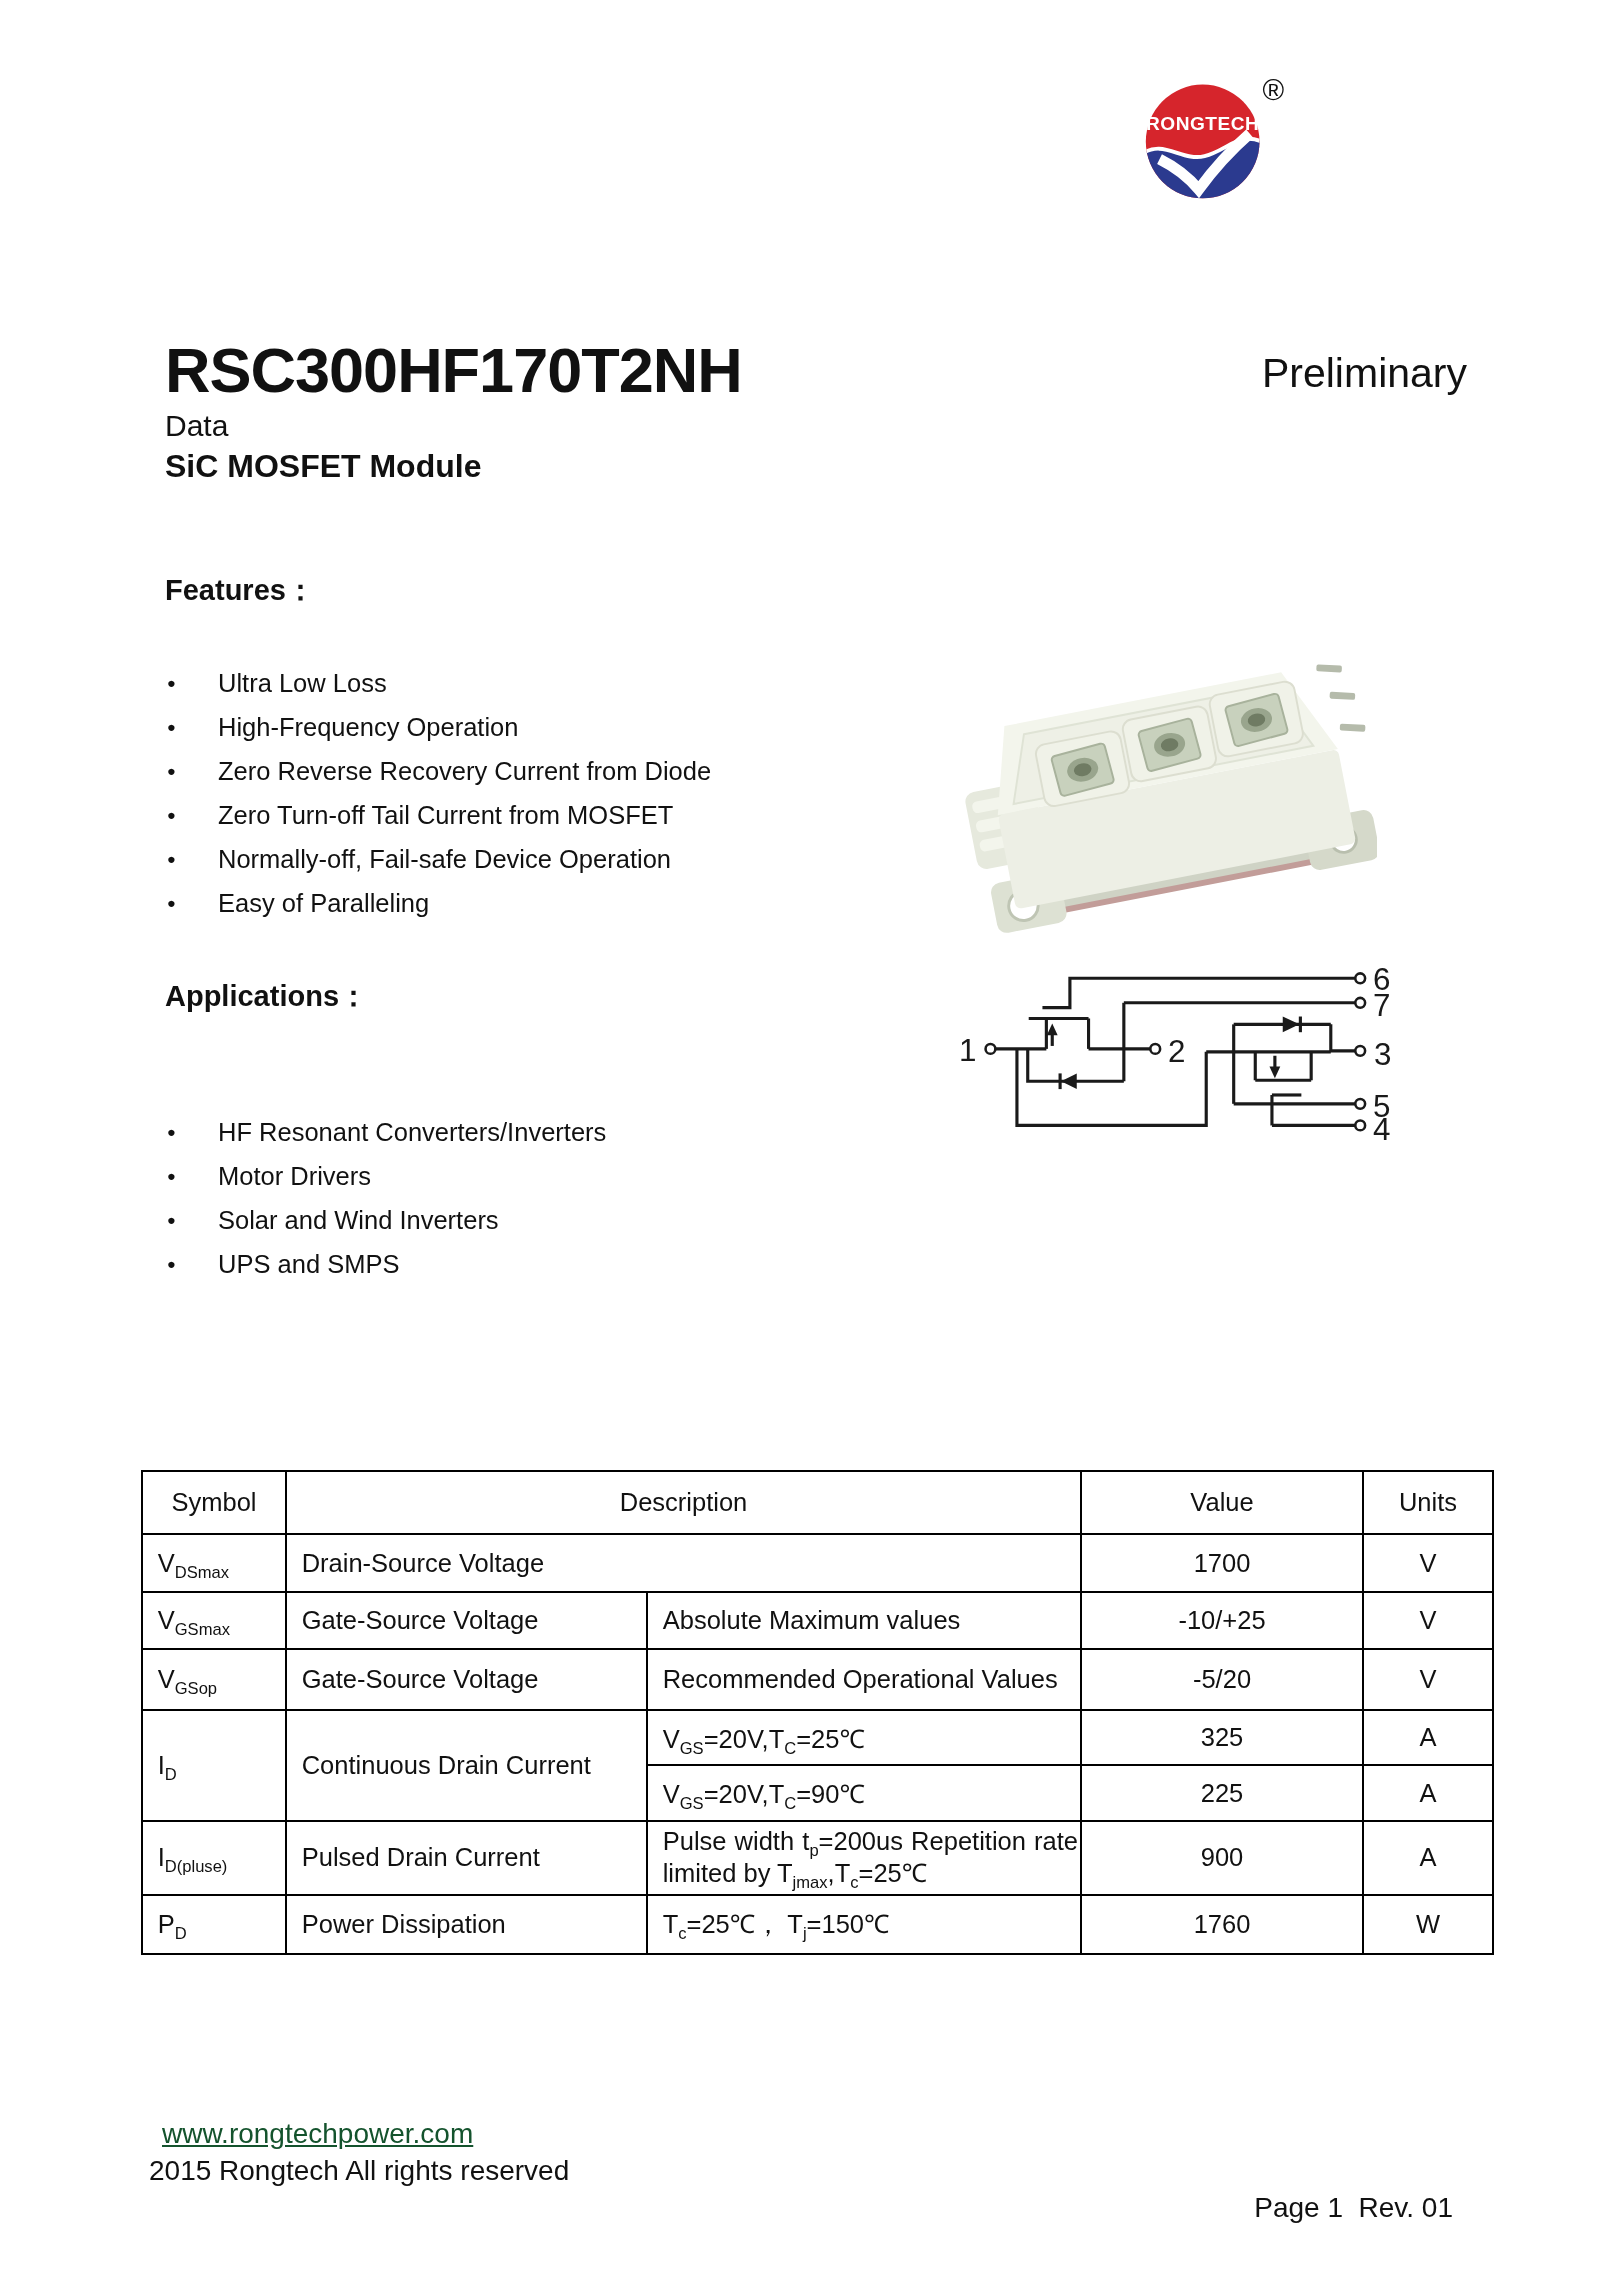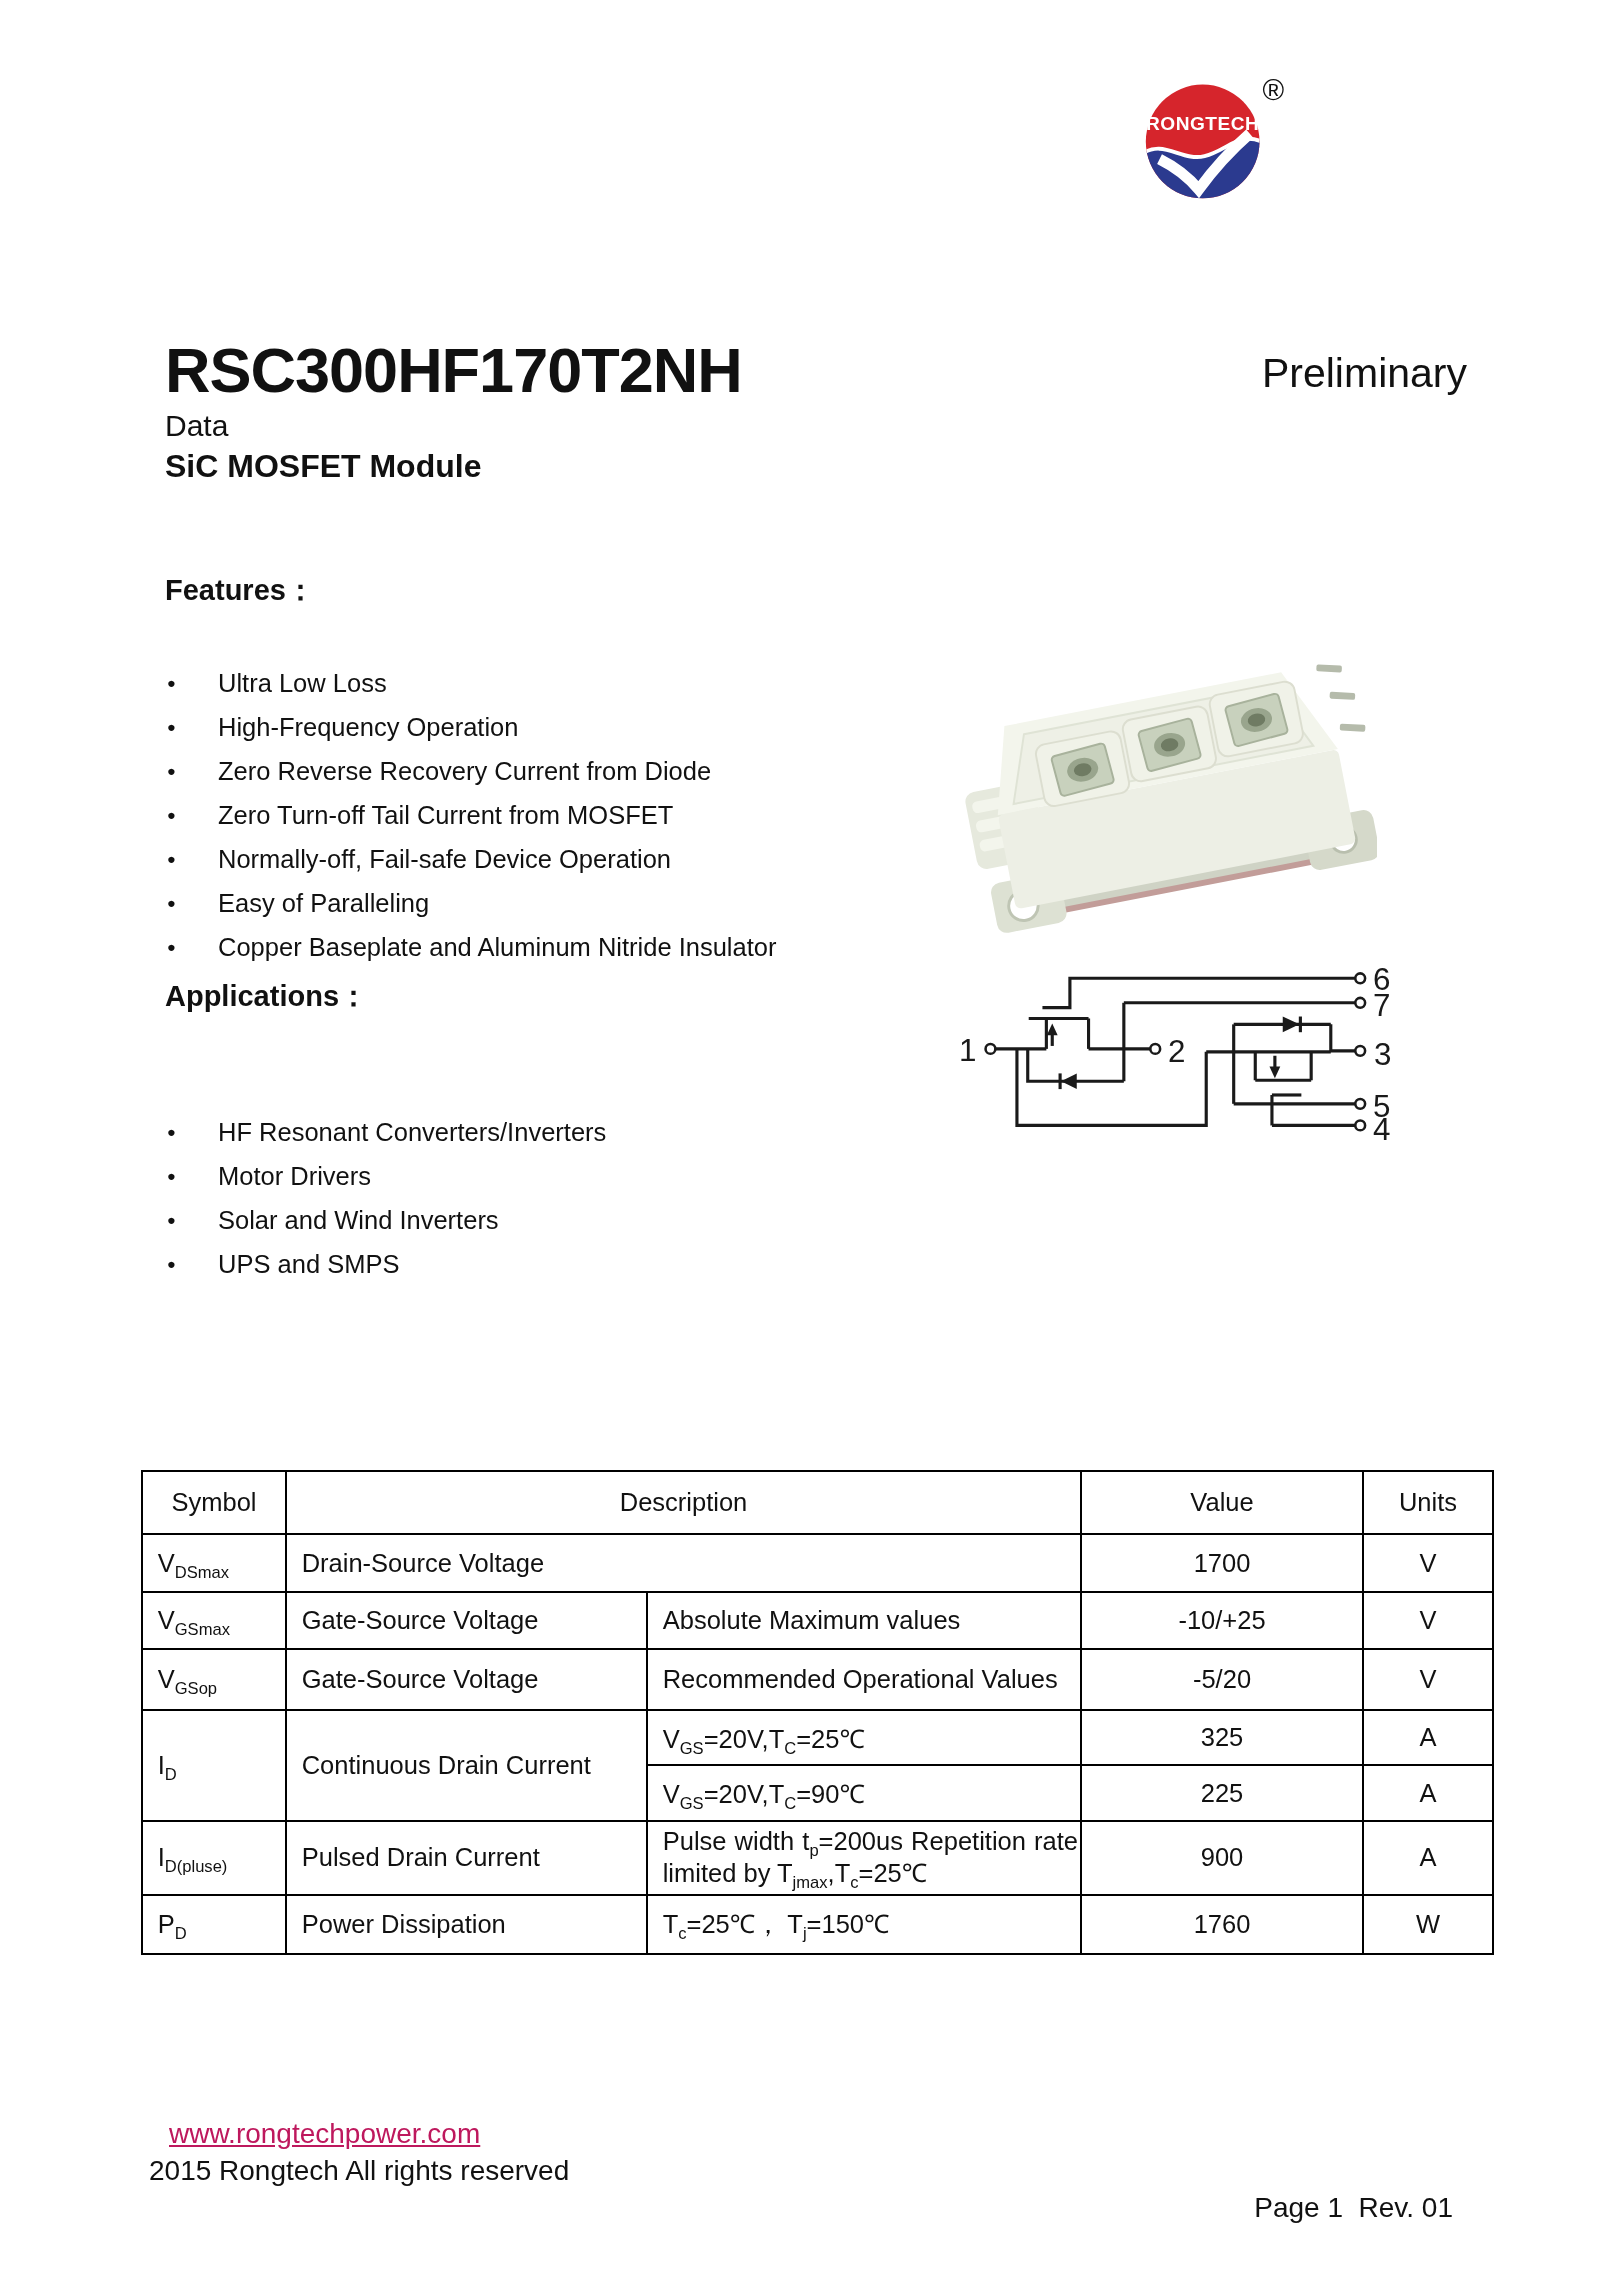--- a/index.html
+++ b/index.html
@@ -44,21 +44,21 @@
   table.ratings { border-collapse:collapse; table-layout:fixed; width:1352px; background:#fff; }
   table.ratings td {
     border:2.9px solid #000; font-size:25.5px; vertical-align:middle; overflow:hidden;
   }
   td.c { text-align:center; }
   td.l { text-align:left; padding-left:14.7px; padding-right:2px; }
   td.just { text-align:justify; text-justify:inter-word; line-height:1.25; padding-top:3.9px; padding-bottom:3.9px; }
 
   
   #footer-left { left:149px; top:2115px; font-size:28px; line-height:37px; }
-  #footer-left a { color:#be185d; text-decoration:underline; margin-left:20px; }
+  #footer-left a { color:#14532d; text-decoration:underline; margin-left:13px; }
   #footer-right { right:167px; top:2115px; font-size:28px; line-height:37px; text-align:right; white-space:pre; }
 
   svg text { font-family:"Liberation Sans", sans-serif; }
 </style>
 </head>
 <body>
 
 <div id="page">
 
   <svg class="abs" style="left:1132px; top:65px;" width="157" height="147" viewBox="0 0 160 150">
@@ -83,21 +83,20 @@
   <div class="abs" id="product-type">SiC MOSFET Module</div>
 
   <div class="abs section-heading" id="features-heading">Features：</div>
   <ul class="abs doc-list" id="features-list">
     <li>Ultra Low Loss</li>
     <li>High-Frequency Operation</li>
     <li>Zero Reverse Recovery Current from Diode</li>
     <li>Zero Turn-off Tail Current from MOSFET</li>
     <li>Normally-off, Fail-safe Device Operation</li>
     <li>Easy of Paralleling</li>
-    <li>Copper Baseplate and Aluminum Nitride Insulator</li>
   </ul>
 
   <svg class="abs" style="left:965px; top:637px;" width="412" height="323" viewBox="0 0 420 330">
     <g transform="rotate(-11 210 170)">
 
       <rect x="4" y="120" width="72" height="80" rx="10" fill="#e6e9dd"></rect>
       <rect x="10" y="130" width="46" height="12" rx="5" fill="#f3f5ec"></rect>
       <rect x="10" y="150" width="46" height="12" rx="5" fill="#f3f5ec"></rect>
       <rect x="10" y="170" width="46" height="12" rx="5" fill="#f3f5ec"></rect>
 

